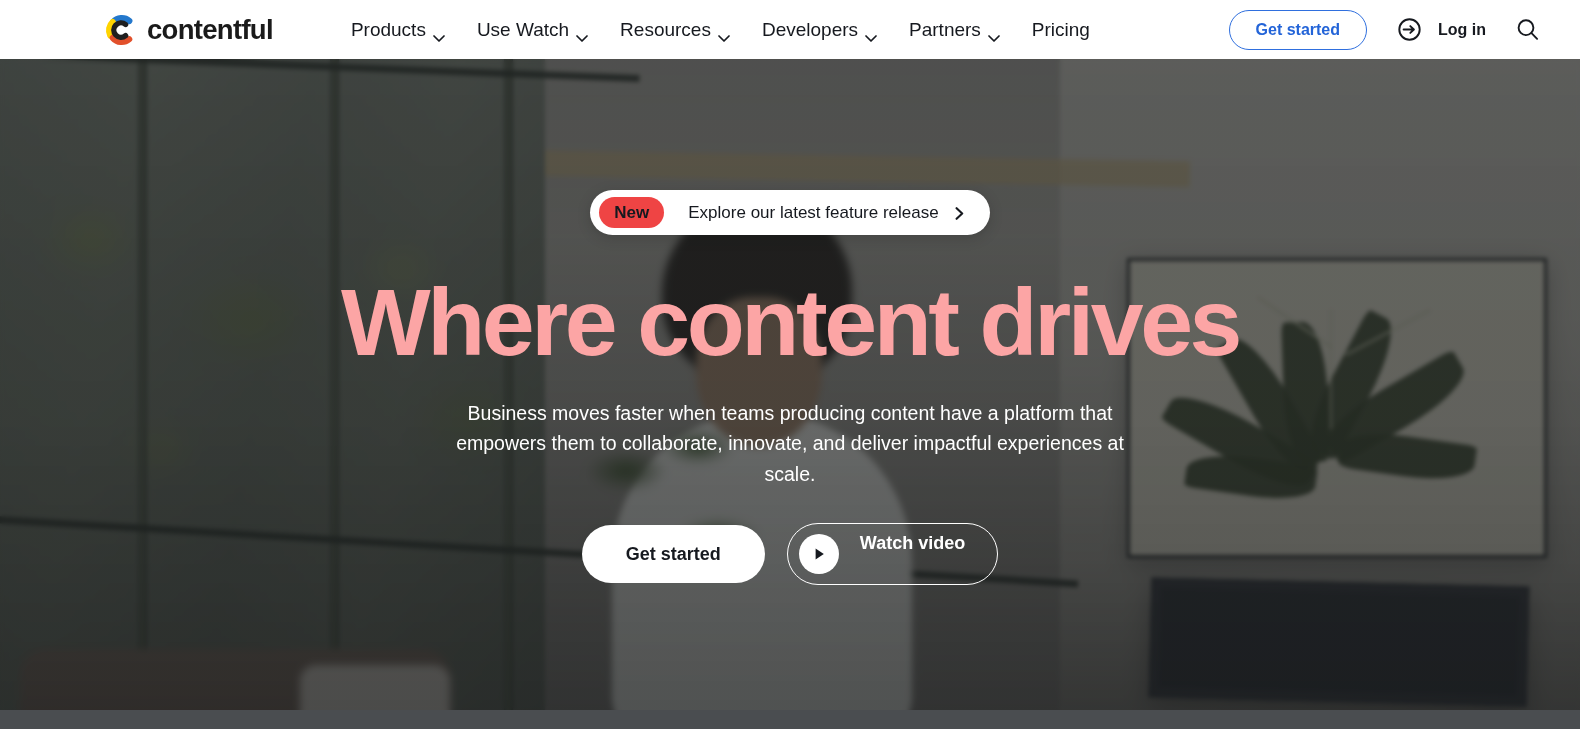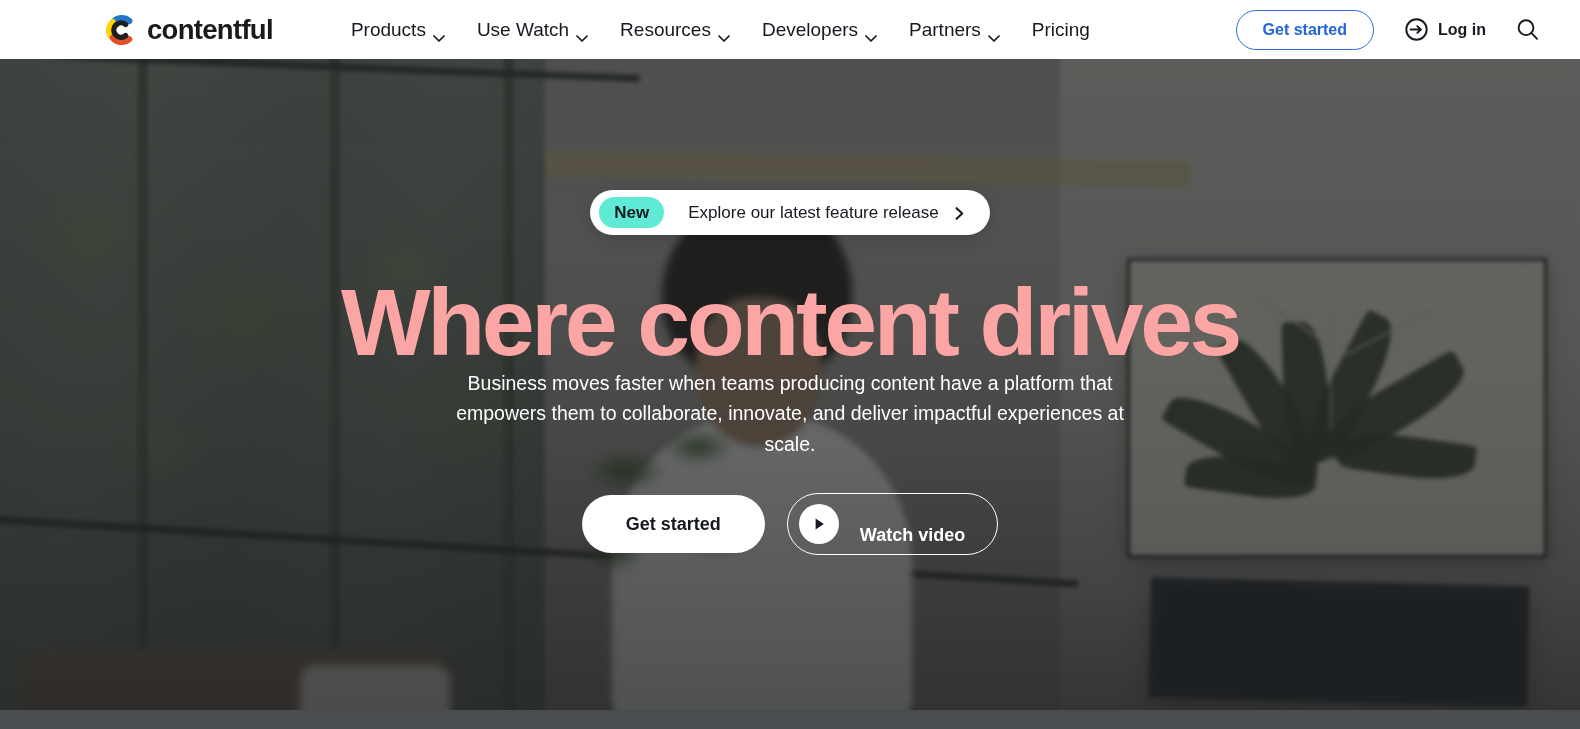--- a/index.html
+++ b/index.html
@@ -63,21 +63,21 @@
     background:#fff;
     border-radius:999px;
     padding:11px 26px;
     font-size:16px;
     font-weight:700;
     cursor:pointer;
     line-height:1;
     white-space:nowrap;
   }
   .login {
-    display:flex; align-items:center; gap:9px;
+    display:flex; align-items:center; gap:16px;
     margin-left:30px;
     font-size:16px; font-weight:700; color:#16191f;
     cursor:pointer; white-space:nowrap;
   }
   .login-icon { width:25px; height:25px; display:block; }
   .search-btn {
     margin-left:28px;
     width:26px; height:26px;
     display:flex; align-items:center; justify-content:center;
     cursor:pointer;
@@ -232,21 +232,21 @@
 
   .pill {
     display:flex; align-items:center; gap:0;
     background:#ffffff;
     border-radius:999px;
     padding:7px 9px;
     box-shadow:0 3px 14px rgba(0,0,0,.18);
     cursor:pointer;
   }
   .pill-badge {
-    background:#5eead4;
+    background:#ef4444;
     color:#16191f;
     font-size:17px;
     font-weight:700;
     border-radius:999px;
     padding:7px 15px;
     line-height:1;
   }
   .pill-text {
     font-size:17px;
     color:#16191f;
@@ -261,20 +261,21 @@
     font-size:95px;
     line-height:0.97;
     font-weight:700;
     letter-spacing:-3.4px;
     color:#fca5a5;
     text-align:center;
     max-width:1000px;
   }
 
   .subhead {
+    margin-top:30px;
     width:670px;
     text-align:center;
     color:#ffffff;
     font-size:19.5px;
     line-height:1.55;
     font-weight:400;
   }
 
   .cta-row {
     margin-top:34px;
@@ -297,21 +298,21 @@
   .btn-ghost {
     background:transparent;
     color:#ffffff;
     border:1.8px solid #ffffff;
     border-radius:999px;
     padding:10px 32px 10px 11px;
     font-size:18px;
     font-weight:700;
     cursor:pointer;
     display:flex;
-    align-items:flex-end;
+    align-items:flex-start;
     gap:21px;
     line-height:1;
     font-family:inherit;
   }
   .play-circle {
     width:40px; height:40px;
     border-radius:50%;
     background:#ffffff;
     display:flex; align-items:center; justify-content:center;
     flex:0 0 auto;

